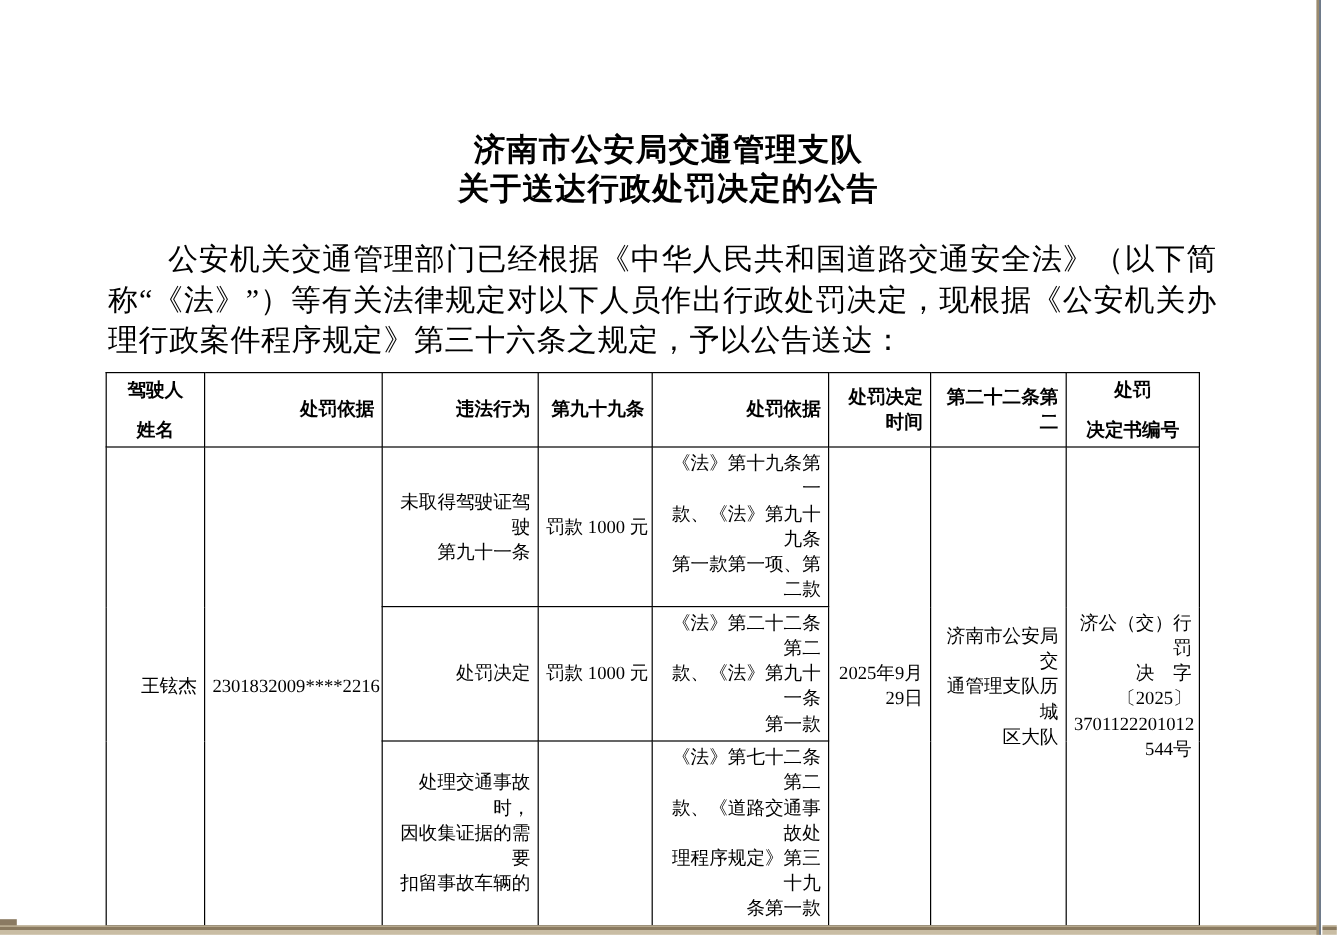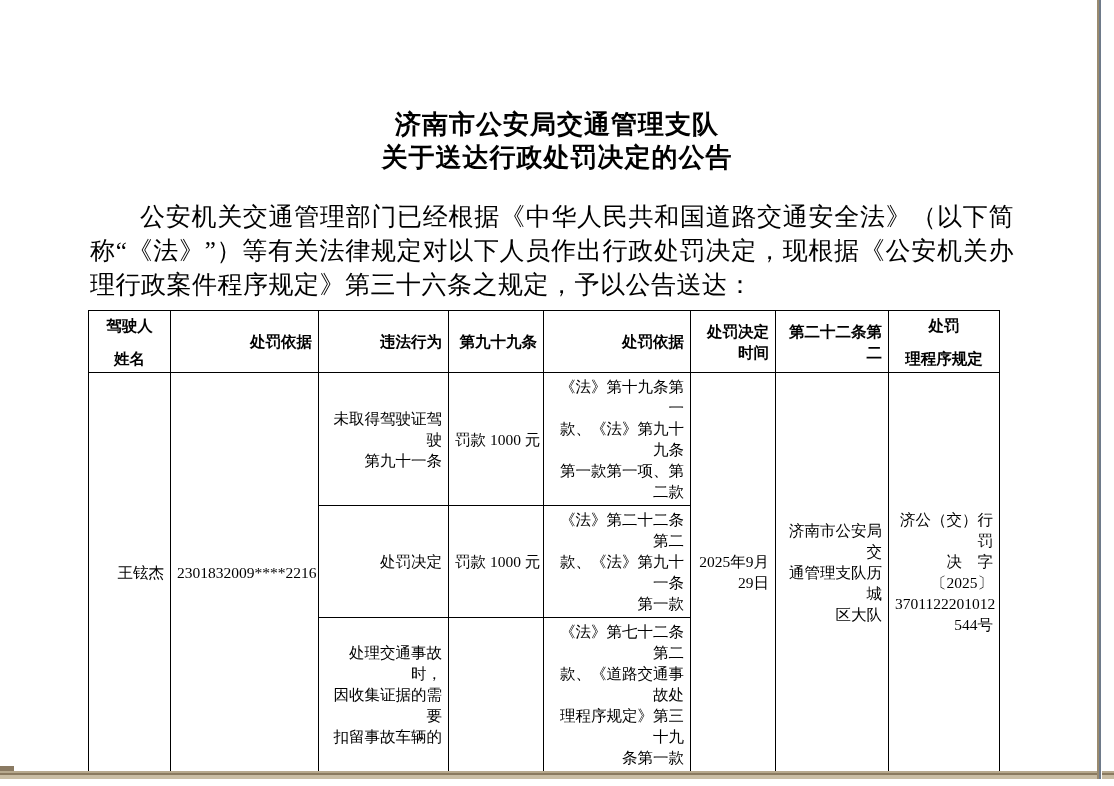--- a/index.html
+++ b/index.html
@@ -99,21 +99,21 @@
         </th>
         <th>处罚依据</th>
         <th>违法行为</th>
         <th>第九十九条</th>
         <th>处罚依据</th>
         <th>处罚决定时间</th>
         <th>第二十二条第二</th>
         <th>
           <div class="split-inner">
             <span>处罚</span>
-            <span>理程序规定</span>
+            <span>决定书编号</span>
           </div>
         </th>
       </tr>
 
       <tr class="r1">
         <td rowspan="3">王铉杰</td>
         <td rowspan="3" class="nowrap">2301832009****2216</td>
         <td class="left prelines">未取得驾驶证驾驶
 第九十一条</td>
         <td class="left nowrap">罚款 1000 元</td>

